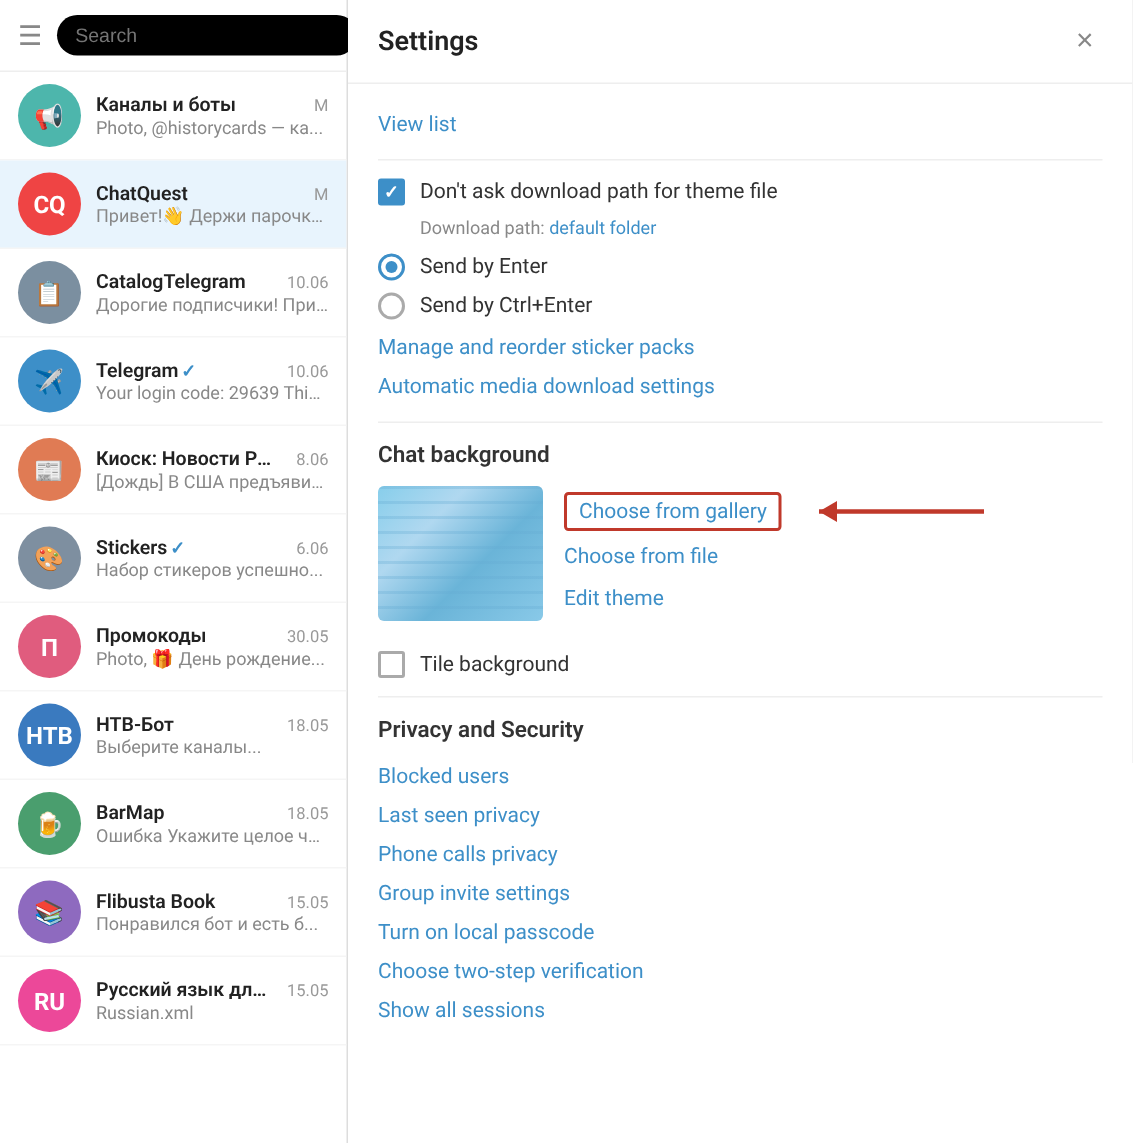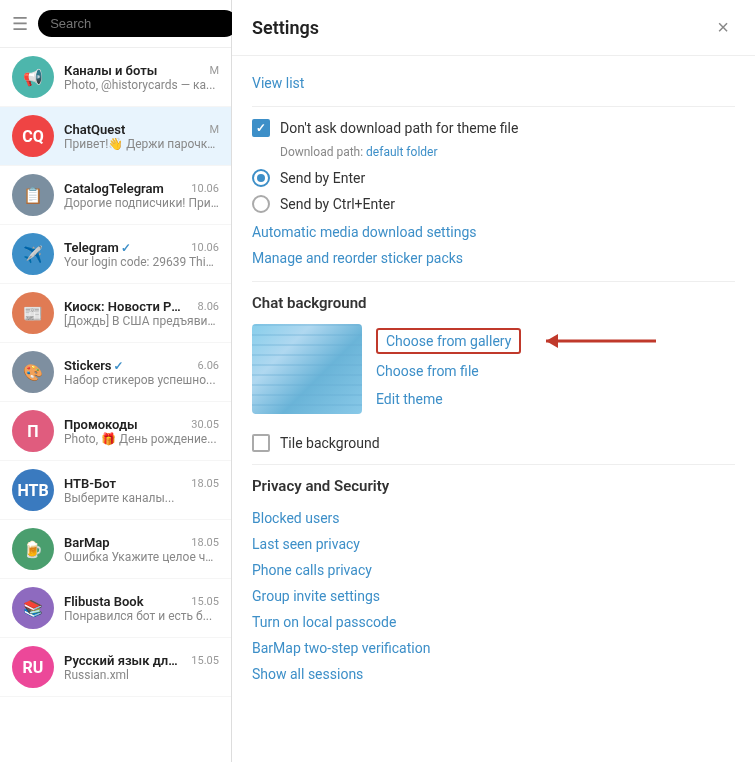--- a/index.html
+++ b/index.html
@@ -468,22 +468,22 @@
       <span class="setting-label">Send by Enter</span>
     </div>
 
     <div class="setting-row">
       <div class="radio-empty"></div>
       <span class="setting-label">Send by Ctrl+Enter</span>
     </div>
 
     <div style="margin-bottom: 8px;"></div>
 
+    <a class="link-item">Manage and reorder sticker packs</a>
     <a class="link-item">Automatic media download settings</a>
-    <a class="link-item">Manage and reorder sticker packs</a>
 
     <div class="section-divider"></div>
 
     <div class="section-title">Chat background</div>
 
     <div class="chat-bg-section">
       <div class="bg-preview"></div>
       <div class="bg-options">
 
         <div style="position: relative; display: flex; align-items: center;">
@@ -507,18 +507,18 @@
     <div class="section-divider"></div>
 
     <div class="section-title">Privacy and Security</div>
 
     <div class="privacy-section">
       <a class="link-item">Blocked users</a>
       <a class="link-item">Last seen privacy</a>
       <a class="link-item">Phone calls privacy</a>
       <a class="link-item">Group invite settings</a>
       <a class="link-item">Turn on local passcode</a>
-      <a class="link-item">BarMap two-step verification</a>
+      <a class="link-item">Choose two-step verification</a>
       <a class="link-item">Show all sessions</a>
     </div>
 
   </div>
 </div>
 
 </body></html>

